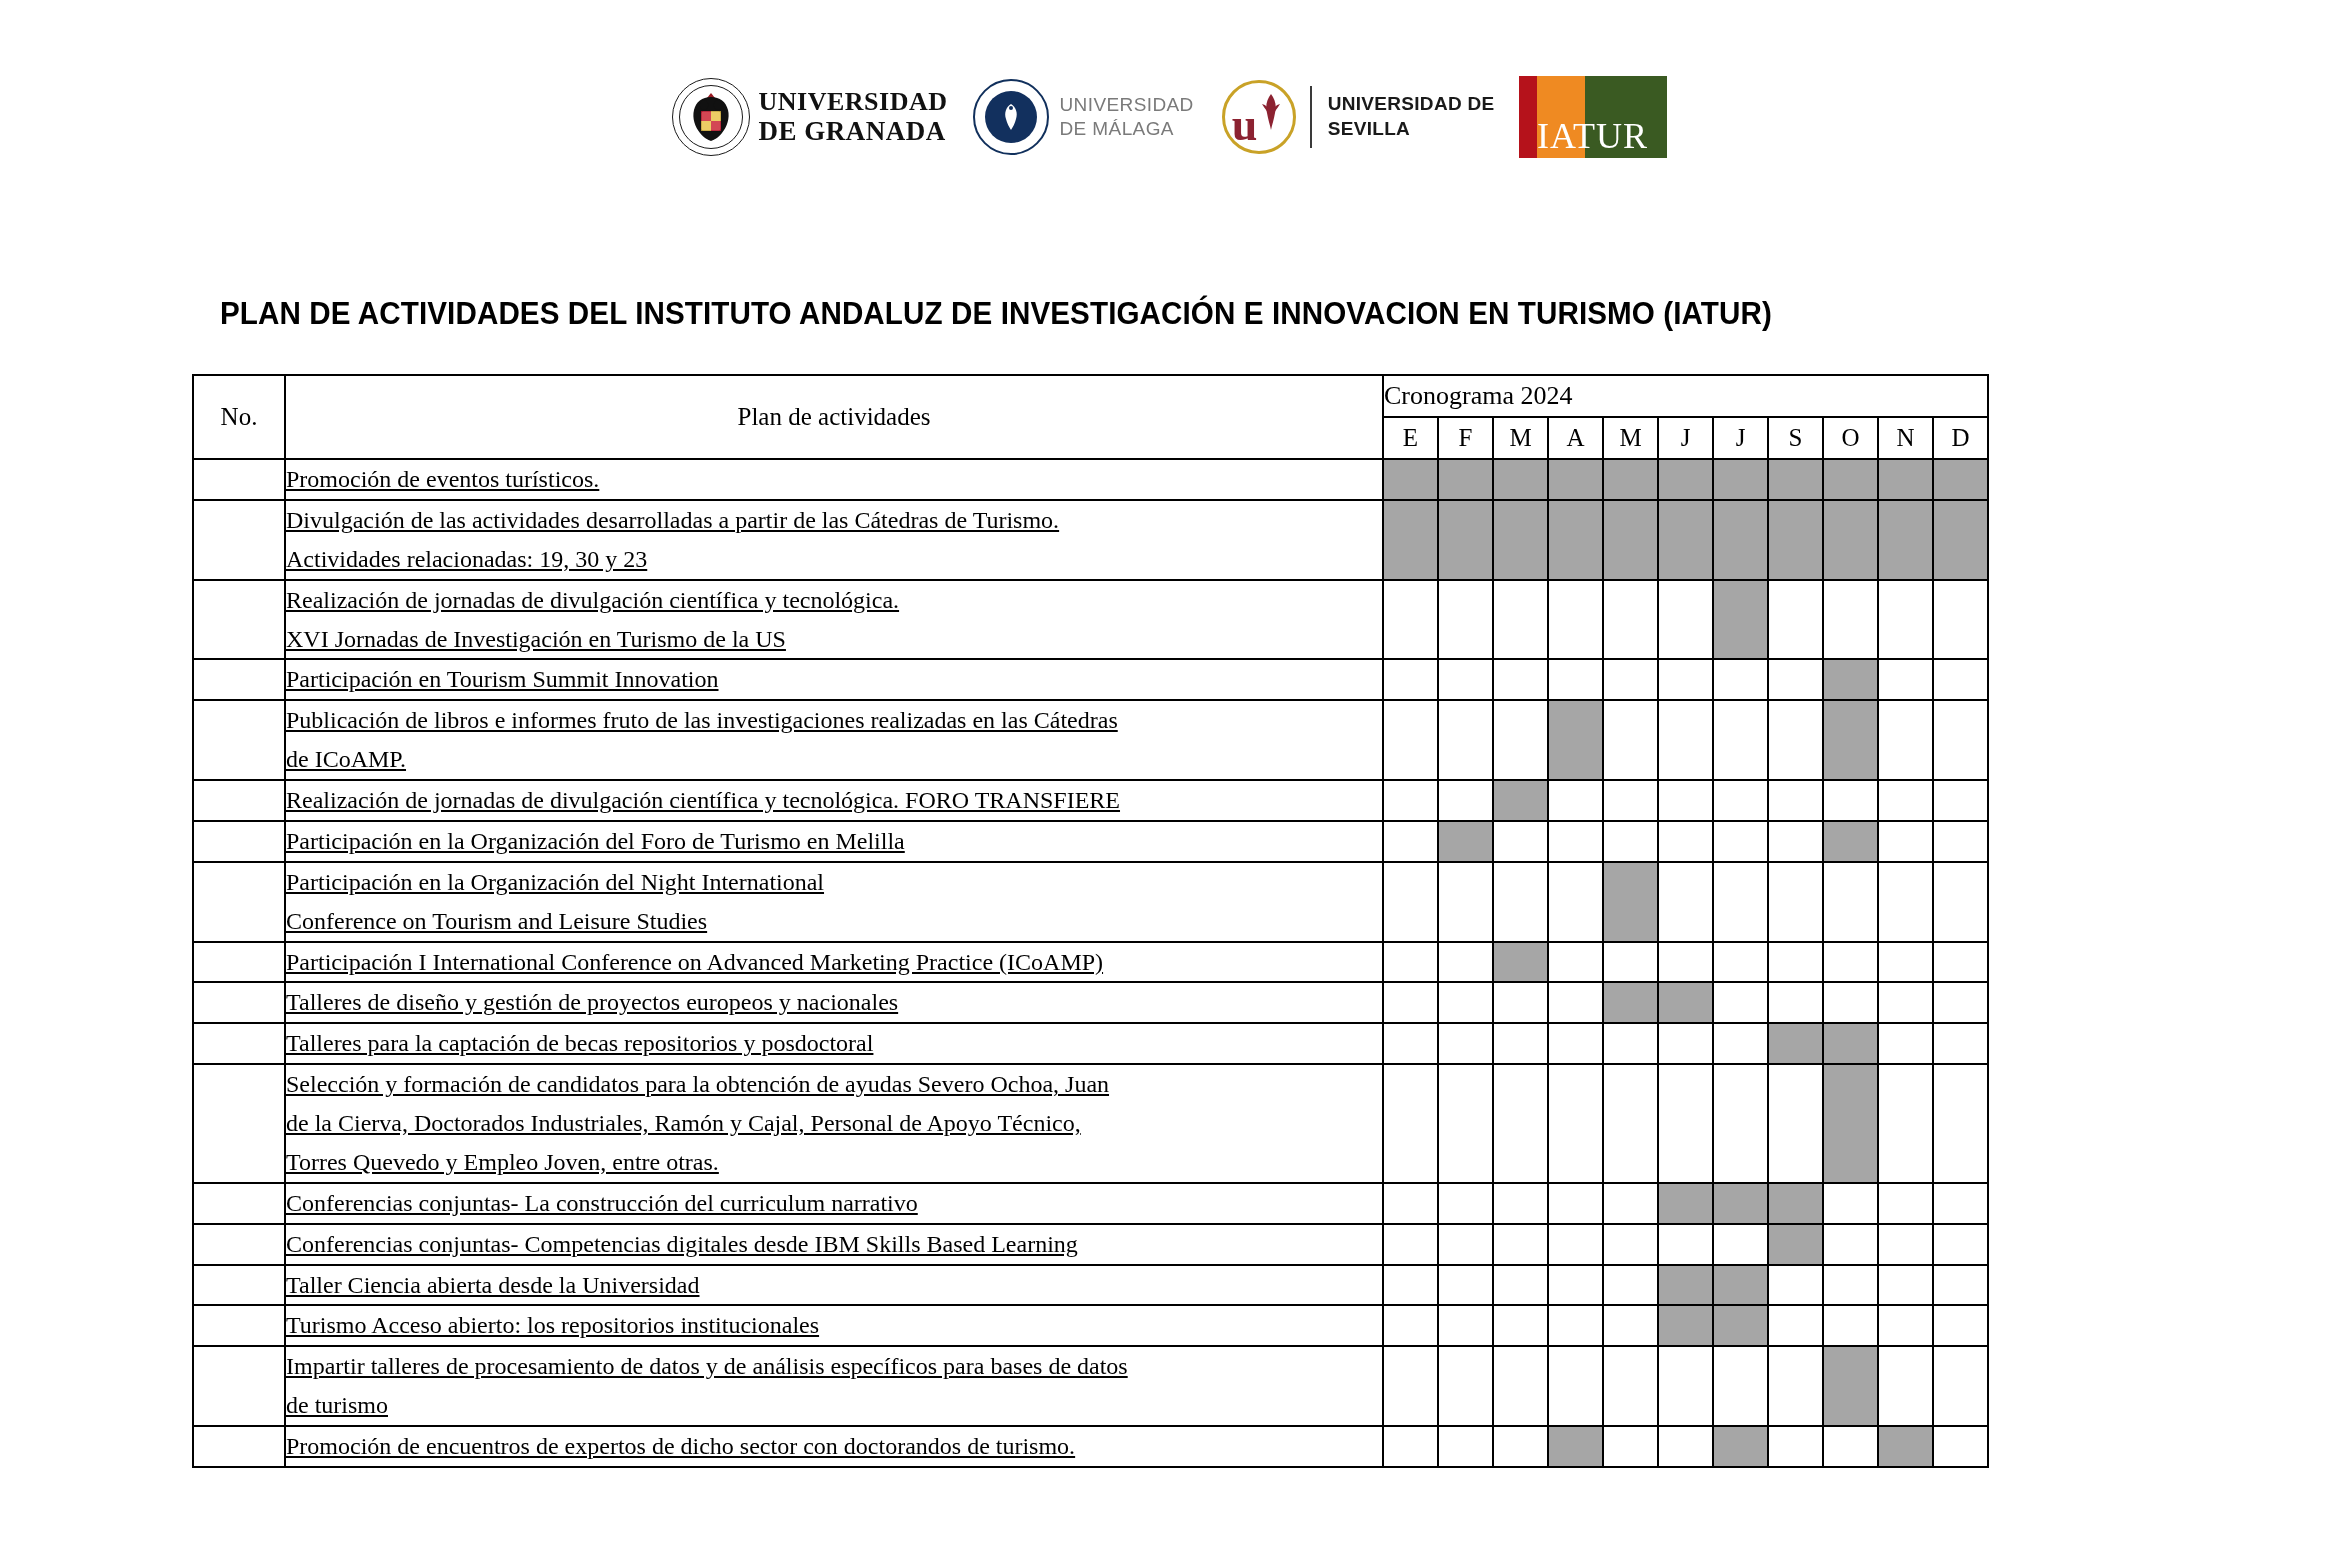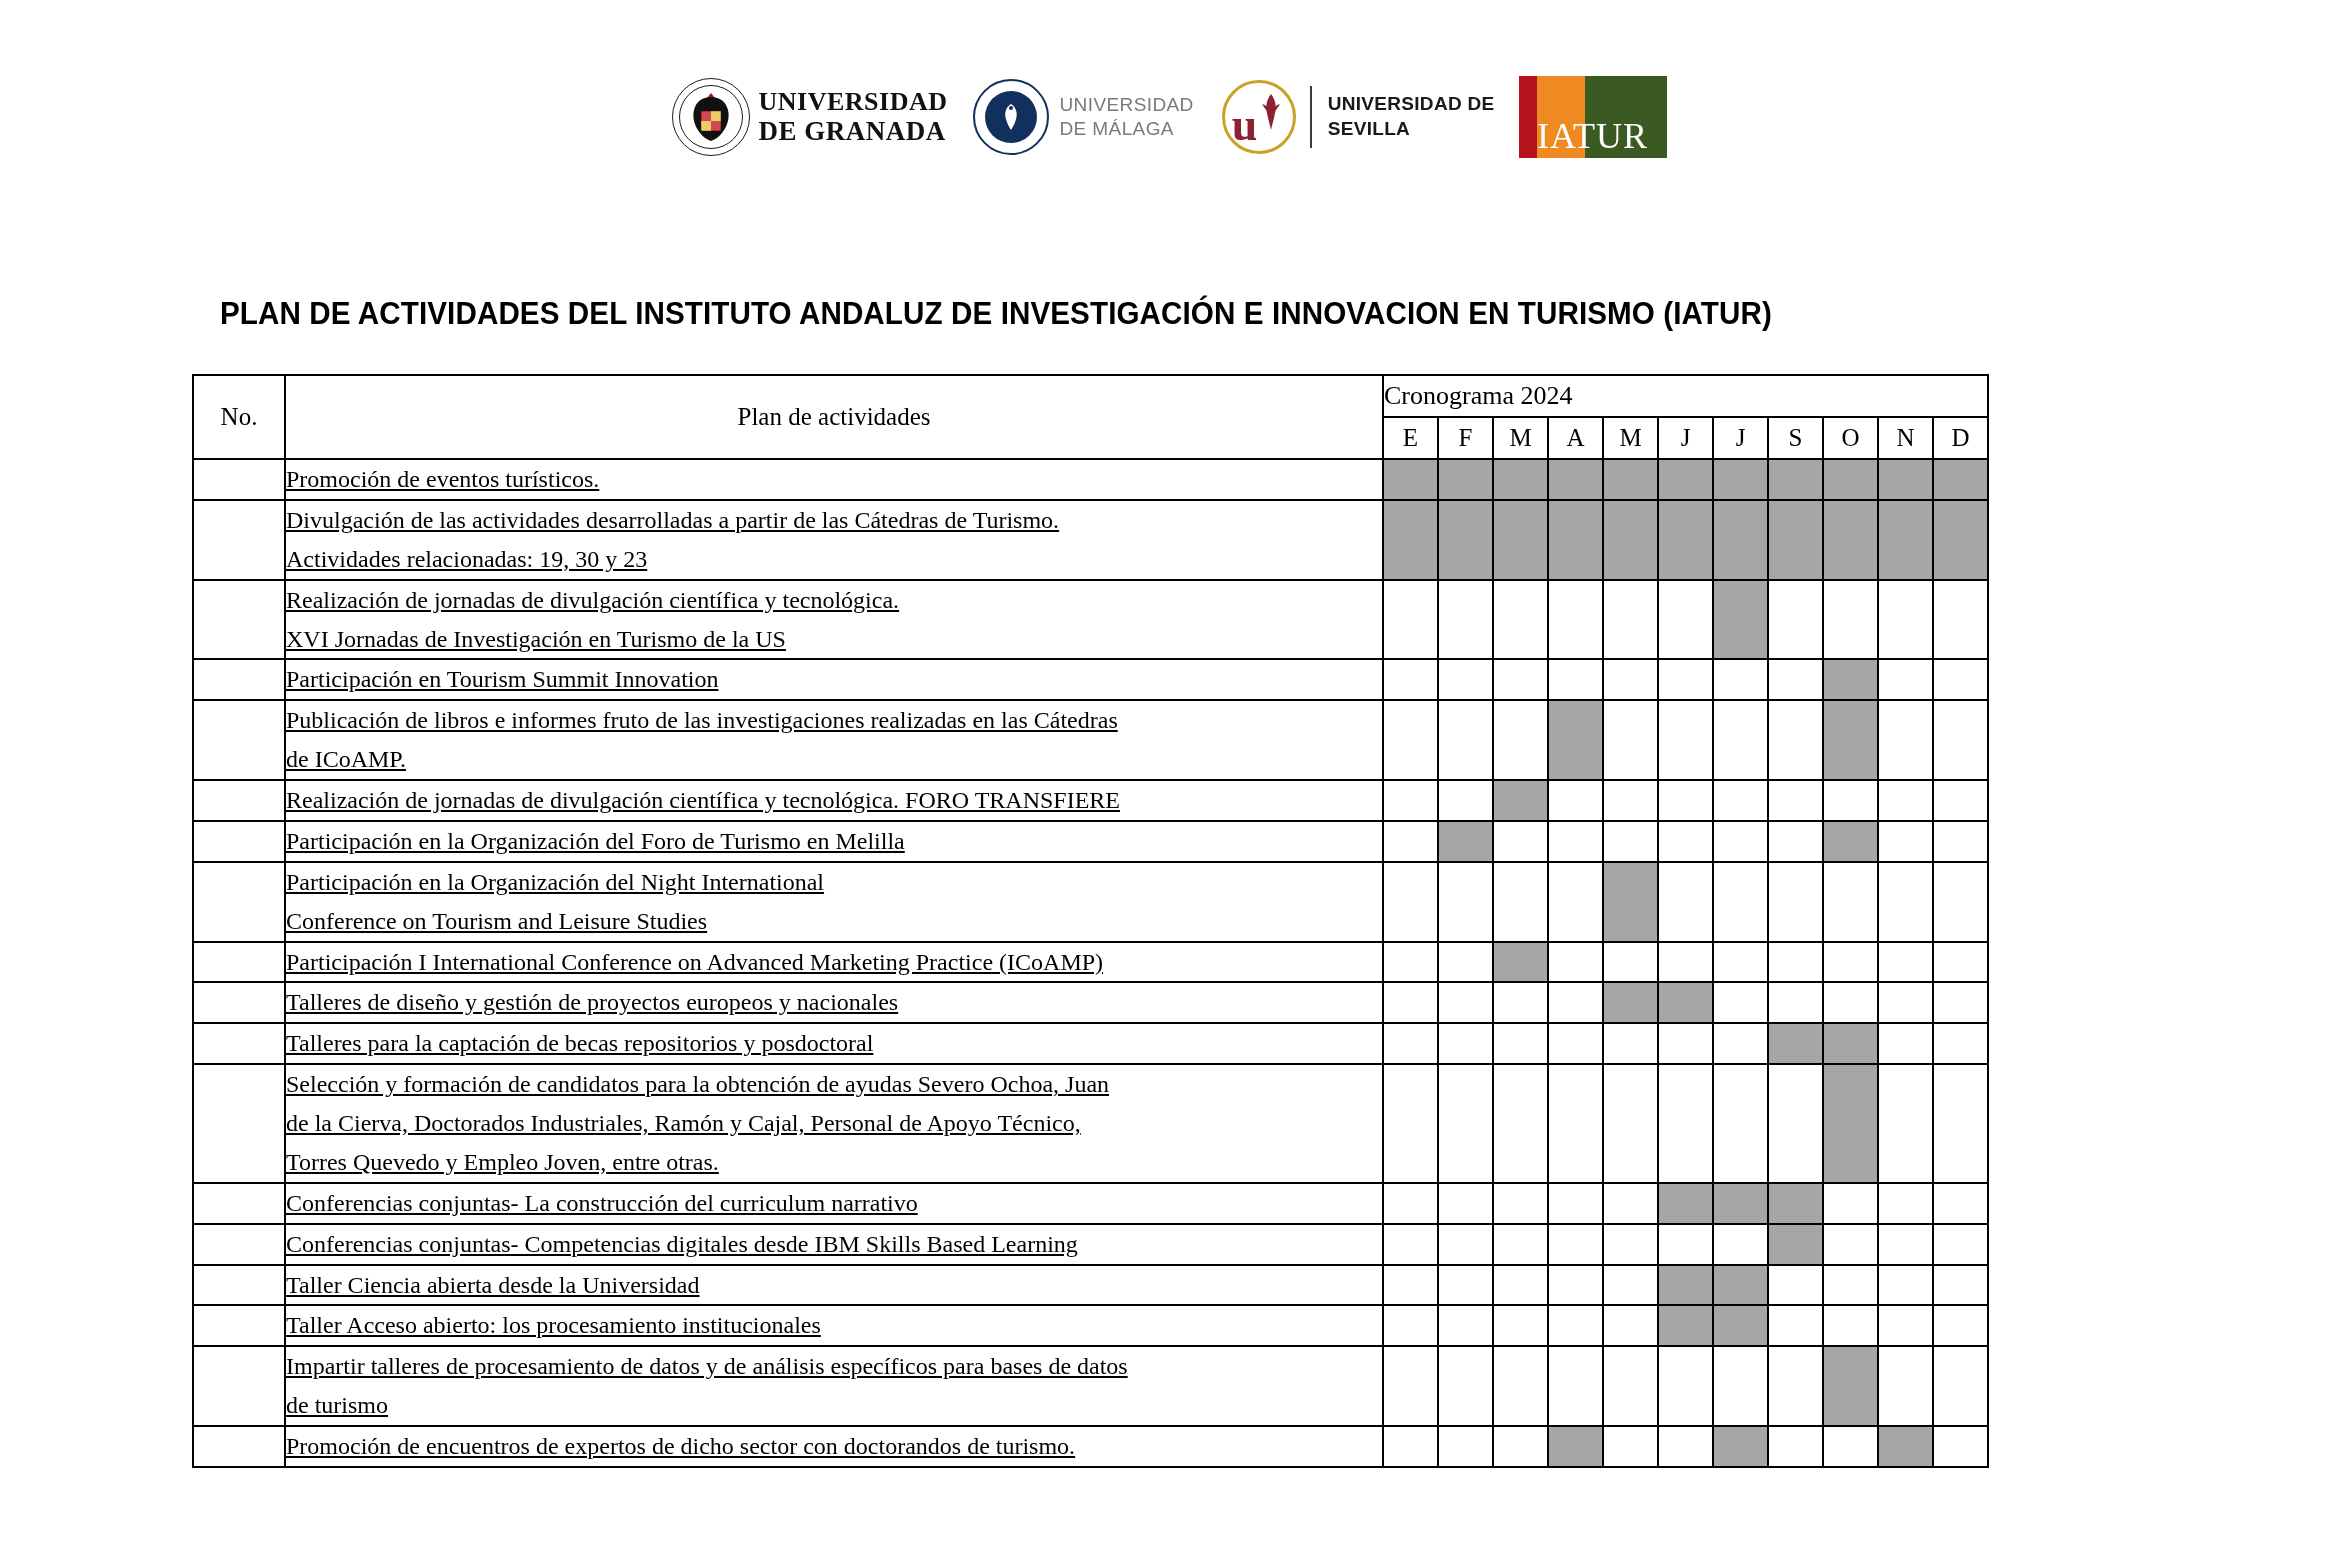--- a/index.html
+++ b/index.html
@@ -599,21 +599,21 @@
           <td class="m on" style="background: rgb(166, 166, 166);"></td>
           <td class="m on" style="background: rgb(166, 166, 166);"></td>
           <td class="m"></td>
           <td class="m"></td>
           <td class="m"></td>
           <td class="m"></td>
         </tr>
         <tr>
           <td class="cell-no"></td>
           <td class="cell-act">
-            <span class="ln">Taller Acceso abierto: los procesamiento institucionales</span>
+            <span class="ln">Turismo Acceso abierto: los repositorios institucionales</span>
           </td>
           <td class="m"></td>
           <td class="m"></td>
           <td class="m"></td>
           <td class="m"></td>
           <td class="m"></td>
           <td class="m on" style="background: rgb(166, 166, 166);"></td>
           <td class="m on" style="background: rgb(166, 166, 166);"></td>
           <td class="m"></td>
           <td class="m"></td>

